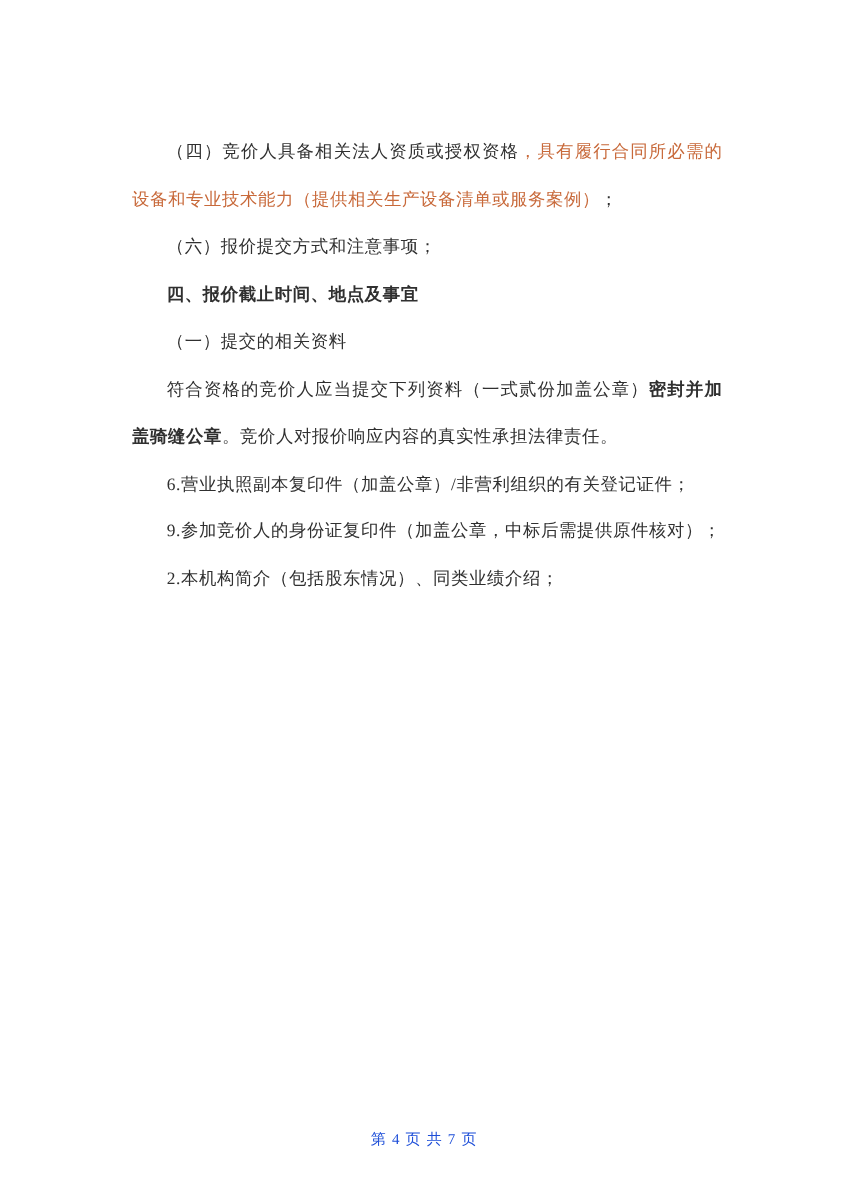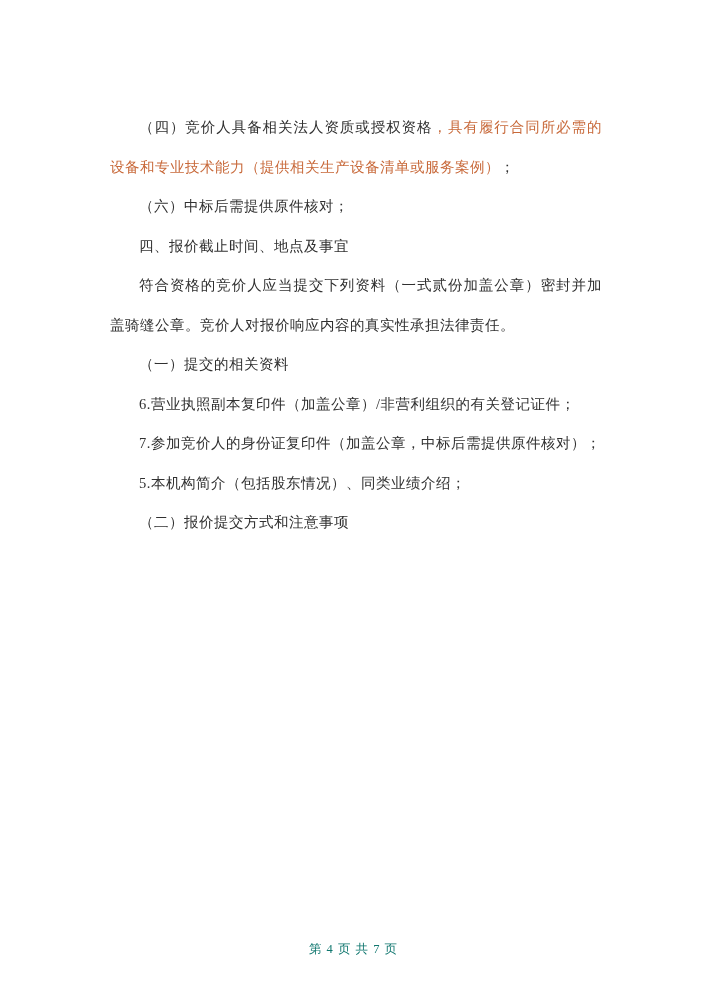--- a/index.html
+++ b/index.html
@@ -30,45 +30,44 @@
     line-height: 39.5px;
     text-indent: 2em;
     text-align: justify;
     letter-spacing: 0.5px;
     word-break: break-all;
   }
   .para.heading {
     font-weight: bold;
   }
   .run-bold {
-    font-weight: normal;
+    font-weight: bold;
   }
   .run-orange {
     color: #c8693a;
   }
   .footer {
     position: absolute;
     top: 923px;
     left: 0;
     width: 100%;
     text-align: center;
     font-size: 12.5px;
     letter-spacing: 1px;
-    color: #0f766e;
+    color: #1d4ed8;
   }
 </style>
 </head>
 <body>
 
 <div class="page">
   <div class="doc-body">
       <p class="para body"><span>（四）竞价人具备相关法人资质或授权资格</span><span class="run-orange">，具有履行合同所必需的设备和专业技术能力（提供相关生产设备清单或服务案例）</span><span>；</span></p>
-      <p class="para body"><span>（六）中标后需提供原件核对；</span></p>
+      <p class="para body"><span>（六）报价提交方式和注意事项；</span></p>
       <p class="para heading"><span class="run-bold">四、报价截止时间、地点及事宜</span></p>
+      <p class="para body"><span>（一）提交的相关资料</span></p>
       <p class="para body"><span>符合资格的竞价人应当提交下列资料（一式贰份加盖公章）</span><span class="run-bold">密封并加盖骑缝公章</span><span>。竞价人对报价响应内容的真实性承担法律责任。</span></p>
-      <p class="para body"><span>（一）提交的相关资料</span></p>
       <p class="para body"><span>6.营业执照副本复印件（加盖公章）/非营利组织的有关登记证件；</span></p>
-      <p class="para body"><span>7.参加竞价人的身份证复印件（加盖公章，中标后需提供原件核对）；</span></p>
-      <p class="para body"><span>5.本机构简介（包括股东情况）、同类业绩介绍；</span></p>
-      <p class="para body"><span>（二）报价提交方式和注意事项</span></p>
+      <p class="para body"><span>9.参加竞价人的身份证复印件（加盖公章，中标后需提供原件核对）；</span></p>
+      <p class="para body"><span>2.本机构简介（包括股东情况）、同类业绩介绍；</span></p>
     </div>
   <div class="footer">第 4 页 共 7 页</div>
 </div>
 
 </body></html>

